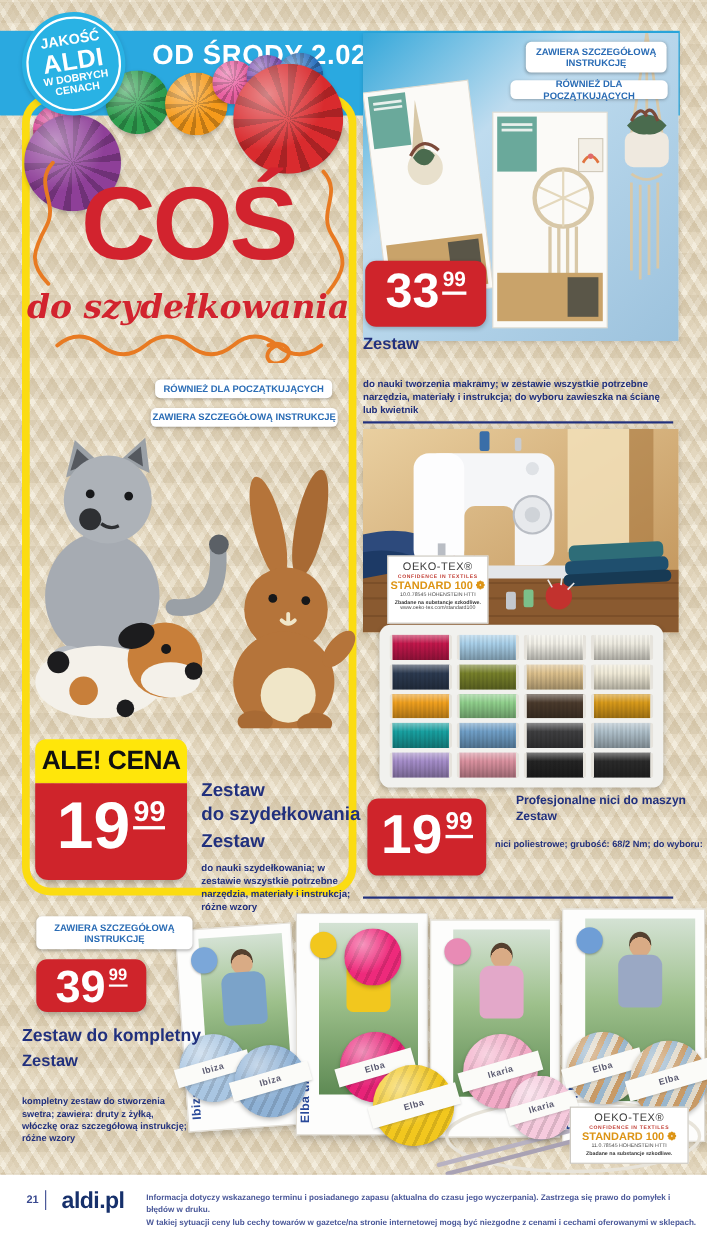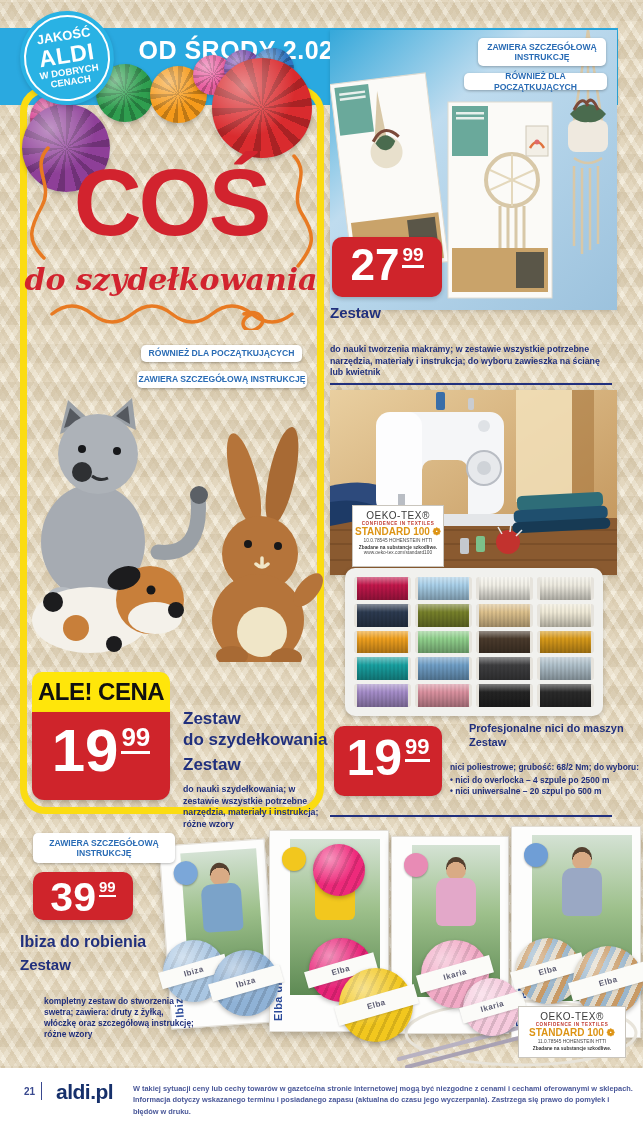--- a/index.html
+++ b/index.html
@@ -252,21 +252,21 @@
   <path d="M244 80 q 8 -16 14 -4 M268 80 q -6 -16 -12 -6" stroke="#7b4a3a" stroke-width="3" fill="none"></path>
 </svg>
 
 <div class="abs pill pill-s" style="left:478px;top:38px;width:128px;height:28px;flex-direction:column;">
   <span>ZAWIERA SZCZEGÓŁOWĄ</span>
   <span>INSTRUKCJĘ</span>
 </div>
 <div class="abs pill pill-s" style="left:464px;top:73px;width:143px;height:17px;">RÓWNIEŻ DLA POCZĄTKUJĄCYCH</div>
 
 <div class="abs pricebox price-macrame">
-  <span class="pv">27</span>
+  <span class="pv">33</span>
   <span class="pc">99</span>
 </div>
 <div class="abs ptitle" style="left:330px;top:304px;font-size:15px;">
   <div>Zestaw</div>
 </div>
 <div class="abs pdesc" style="left:330px;top:344px;width:284px;">do nauki tworzenia makramy; w zestawie wszystkie potrzebne narzędzia, materiały i instrukcja; do wyboru zawieszka na ścianę lub kwietnik</div>
 <div class="abs divider" style="left:330px;top:383px;width:282px;"></div>
 
 <svg class="abs photo photo2" width="287" height="185" viewBox="0 0 287 185">
   <defs>
@@ -345,40 +345,36 @@
 <div class="abs pricebox price-thread">
   <span class="pv">19</span>
   <span class="pc">99</span>
 </div>
 <div class="abs ptitle" style="left:450px;top:722px;font-size:11px;width:192px;margin-left:19px;">
   <div>Profesjonalne nici do maszyn</div>
   <div>Zestaw</div>
 </div>
 <div class="abs pdesc" style="left:450px;top:762px;width:190px;font-size:8.4px;">
   <div>nici poliestrowe; grubość: 68/2 Nm; do wyboru:</div>
-  <ul class="bullets">
-    <li>nici do overlocka – 4 szpule po 2500 m</li>
-    <li>nici uniwersalne – 20 szpul po 500 m</li>
-  </ul>
 </div>
 <div class="abs divider" style="left:330px;top:815px;width:282px;"></div>
 
 <div class="abs pill pill-s" style="left:33px;top:833px;width:142px;height:30px;flex-direction:column;">
   <span>ZAWIERA SZCZEGÓŁOWĄ</span>
   <span>INSTRUKCJĘ</span>
 </div>
 <div class="abs pricebox price-knit">
   <span class="pv">39</span>
   <span class="pc">99</span>
 </div>
 <div class="abs ptitle" style="left:20px;top:932px;font-size:16px;">
-  <div>Ibiza do robienia</div>
+  <div>Zestaw do kompletny</div>
   <div style="margin-top:4px;font-size:15px;">Zestaw</div>
 </div>
-<div class="abs pdesc" style="left:20px;top:996px;width:150px;font-size:8.4px;margin-left:24px;">kompletny zestaw do stworzenia swetra; zawiera: druty z żyłką, włóczkę oraz szczegółową instrukcję; różne wzory</div>
+<div class="abs pdesc" style="left:20px;top:996px;width:150px;font-size:8.4px;">kompletny zestaw do stworzenia swetra; zawiera: druty z żyłką, włóczkę oraz szczegółową instrukcję; różne wzory</div>
 
 <div class="abs collage">
   <div class="pkg" style="left:2px;top:20px;width:104px;height:182px;transform:rotate(-4deg);">
     <div class="sticker" style="background: rgb(123, 167, 217);"></div>
     <div class="pkg-photo">
         <div class="person" style="--shirt: #7ba3c9;"></div>
       </div>
     <div class="pkg-name">Ibiza</div>
   </div>
   <div class="pkg" style="left:106px;top:8px;width:118px;height:200px;">
@@ -442,15 +438,15 @@
   <span class="ok-std">STANDARD 100 ❁</span>
   <span class="ok-cert">11.0.78545 HOHENSTEIN HTTI</span>
   <span class="ok-note">Zbadane na substancje szkodliwe.</span>
 </div>
 
 <div class="abs footer"></div>
 <div class="abs pageno">21</div>
 <div class="abs pagebar"></div>
 <div class="abs aldilogo">aldi.pl</div>
 <div class="abs legal">
+  <div>Informacja dotyczy wskazanego terminu i posiadanego zapasu (aktualna do czasu jego wyczerpania). Zastrzega się prawo do pomyłek i błędów w druku.</div>
   <div>W takiej sytuacji ceny lub cechy towarów w gazetce/na stronie internetowej mogą być niezgodne z cenami i cechami oferowanymi w sklepach.</div>
-  <div>Informacja dotyczy wskazanego terminu i posiadanego zapasu (aktualna do czasu jego wyczerpania). Zastrzega się prawo do pomyłek i błędów w druku.</div>
 </div>
 
 </body></html>

